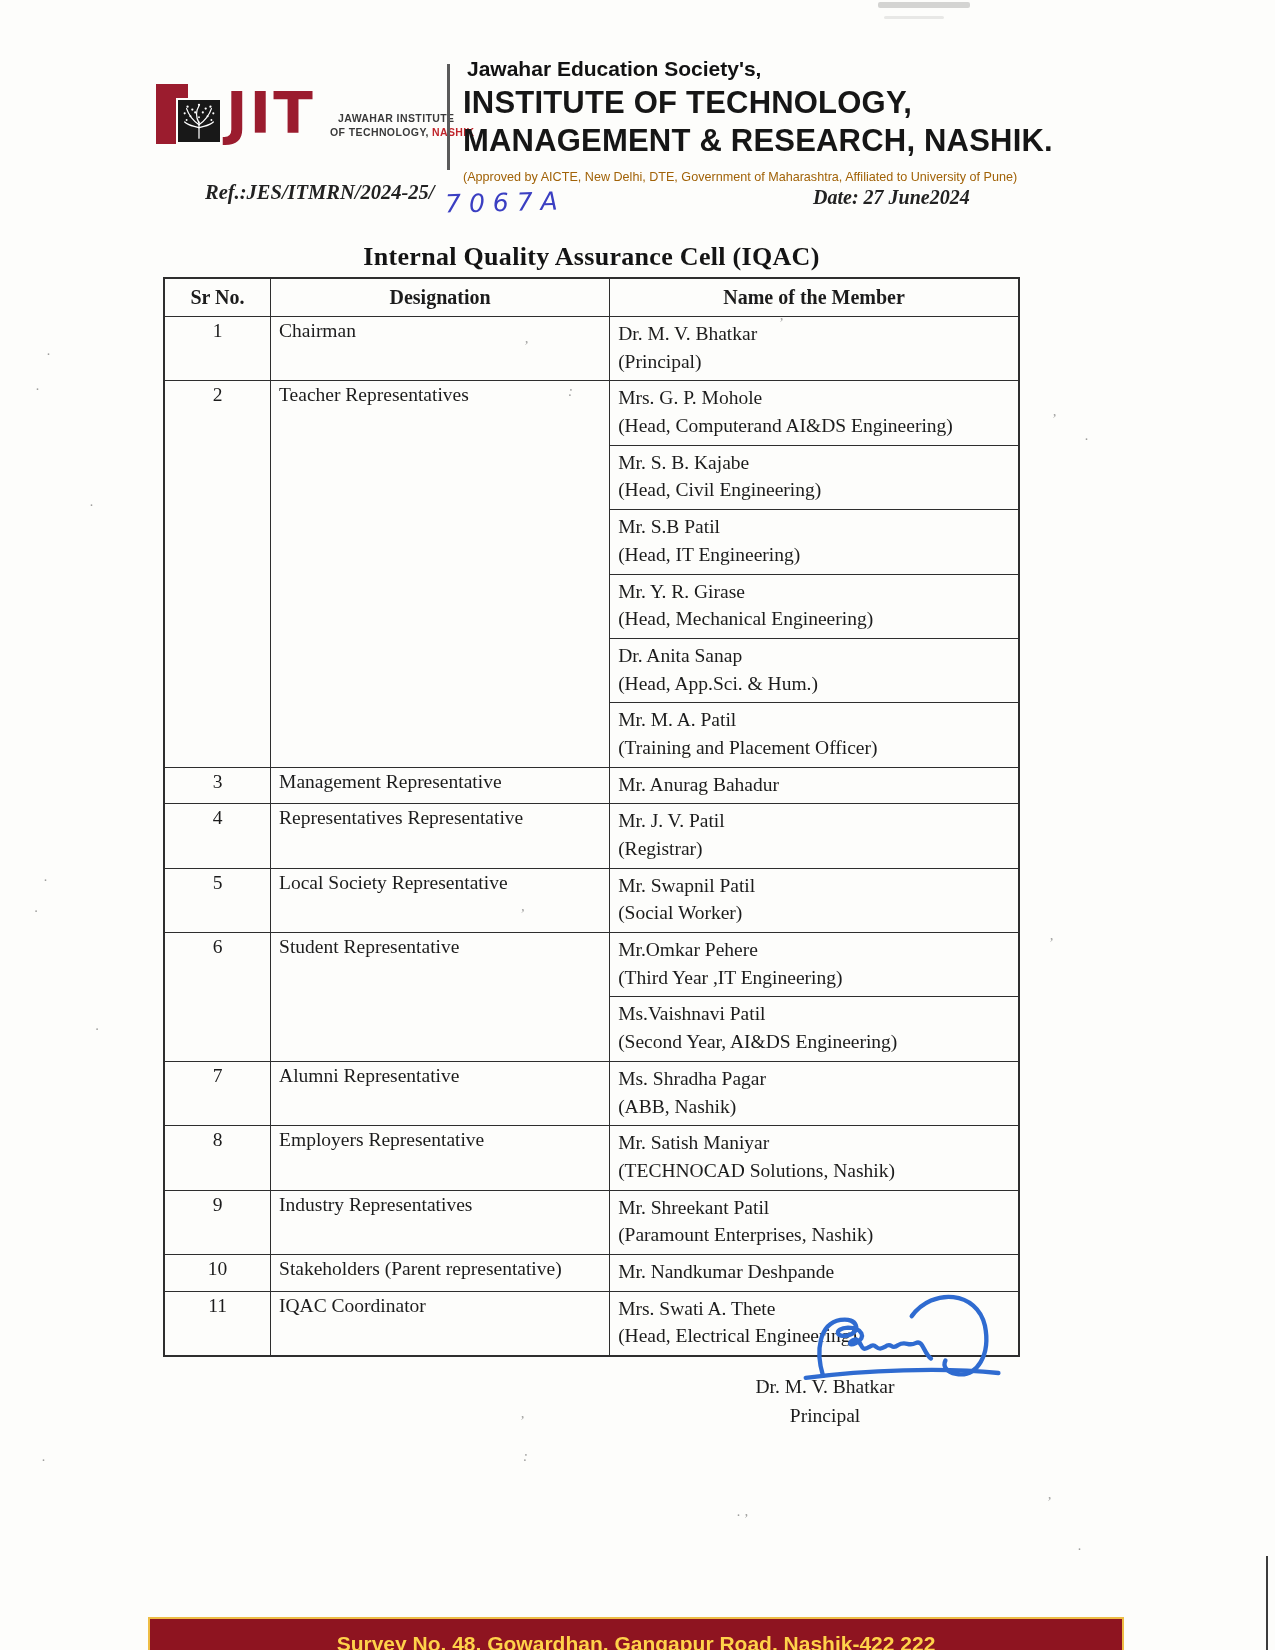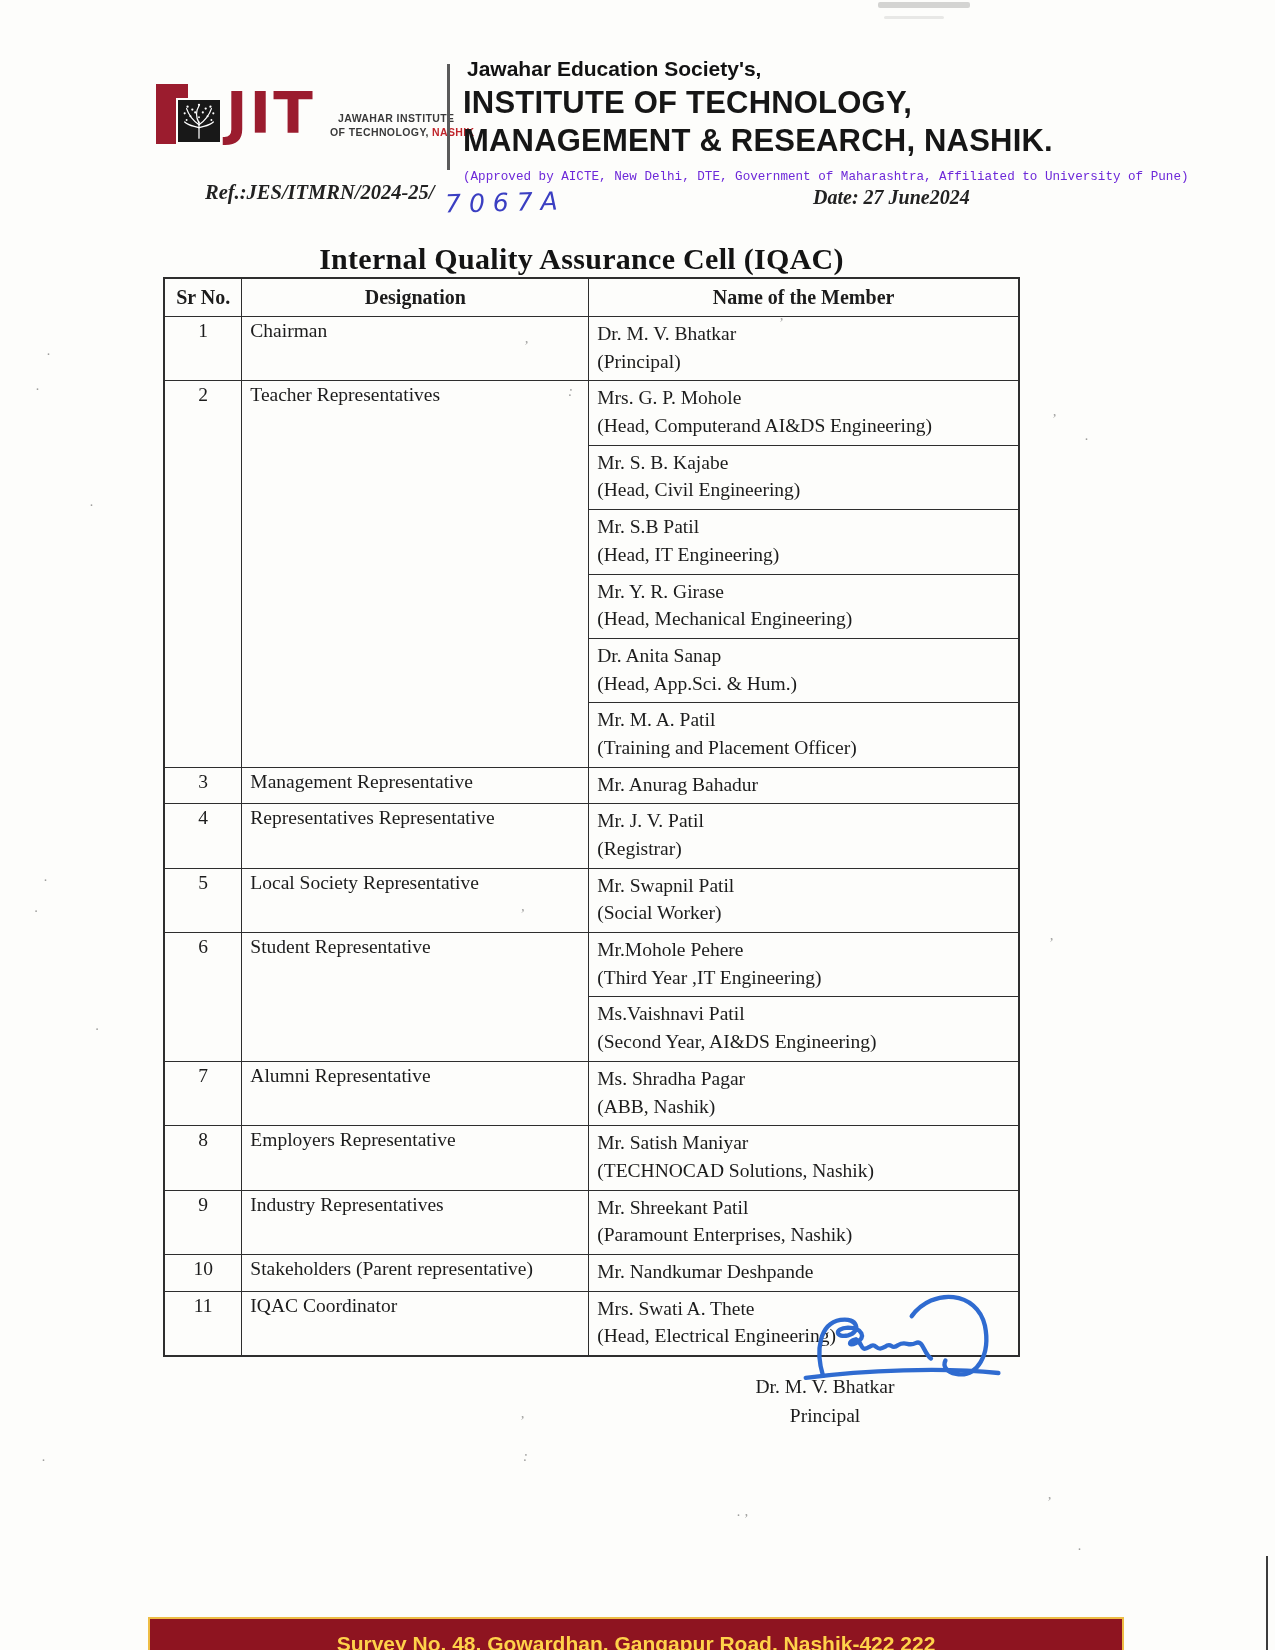--- a/index.html
+++ b/index.html
@@ -22,39 +22,39 @@
   .tag-red{color:#c0262c;margin-left:3px;}
 
   .head-divider{position:absolute;left:447px;top:64px;width:3px;height:106px;background:#5a5a5a;}
 
   .society{position:absolute;left:467px;top:57px;font-family:"Liberation Sans",sans-serif;
            font-weight:bold;font-size:21px;color:#121212;text-align:center;}
   .inst1{position:absolute;left:463px;top:85px;font-family:"Liberation Sans",sans-serif;
          font-weight:bold;font-size:31px;color:#161616;letter-spacing:.2px;}
   .inst2{position:absolute;left:463px;top:123px;font-family:"Liberation Sans",sans-serif;
          font-weight:bold;font-size:31px;color:#161616;letter-spacing:.2px;}
-  .approval{position:absolute;left:463px;top:170px;font-family:Liberation Mono, monospace;
-            font-size:12.6px;color:#6d28d9;white-space:nowrap;}
+  .approval{position:absolute;left:463px;top:170px;font-family:Liberation Sans, sans-serif;
+            font-size:12.6px;color:#a16207;white-space:nowrap;}
 
   .ref-line{position:absolute;left:205px;top:181px;font-style:italic;font-weight:bold;
             font-size:20.5px;color:#222;}
   .ref-hand{position:absolute;left:445px;top:188px;font-family:"DejaVu Sans",sans-serif;
             font-style:italic;font-size:25px;color:#3b3fc2;letter-spacing:8px;
             transform:rotate(-1.5deg);}
   .date-line{position:absolute;left:813px;top:186px;font-style:italic;font-weight:bold;
              font-size:20px;color:#222;}
 
   
-  .doc-title{position:absolute;left:153px;top:242px;width:857px;text-align:center;
-             font-weight:bold;font-size:30px;letter-spacing:.3px;color:#141414;}
+  .doc-title{position:absolute;left:163px;top:242px;width:857px;text-align:center;
+             font-weight:bold;font-size:26px;letter-spacing:.3px;color:#141414;}
 
   table.iqac{position:absolute;left:163px;top:277px;width:857px;border-collapse:collapse;
              border:2.5px solid #2e2e2e;}
   table.iqac th,table.iqac td{border:1.6px solid #2e2e2e;vertical-align:top;}
-  table.iqac th{font-size:20px;font-weight:bold;text-align:center;padding:7px 0;}
+  table.iqac th{font-size:20px;font-weight:bold;text-align:center;padding:7px 21px;}
   thead tr th{border-bottom:2.5px solid #2e2e2e;}
   .cell-sr{width:72px;text-align:center;font-size:19.5px;padding:3px 4px 5px;}
   .cell-desig{width:348px;font-size:19.5px;padding:3px 6px 5px 8px;}
   .cell-member{width:437px;font-size:19.5px;padding:3px 6px 5px 8px;}
   .cell-member .m-name,.cell-member .m-detail{line-height:1.42;}
   .v-mid{vertical-align:middle;}
 
   
   .signature-svg{position:absolute;left:798px;top:1283px;width:212px;height:126px;}
   .sign-block{position:absolute;left:690px;top:1372px;width:270px;text-align:center;
@@ -203,21 +203,21 @@
           <td class="cell-desig" rowspan="1">Local Society Representative</td>
           <td class="cell-member">
             <div class="m-name">Mr. Swapnil Patil</div>
             <div class="m-detail">(Social Worker)</div>
           </td>
         </tr>
         <tr>
           <td class="cell-sr" rowspan="2">6</td>
           <td class="cell-desig" rowspan="2">Student Representative</td>
           <td class="cell-member">
-            <div class="m-name">Mr.Mohole Pehere</div>
+            <div class="m-name">Mr.Omkar Pehere</div>
             <div class="m-detail">(Third Year ,IT Engineering)</div>
           </td>
         </tr>
         <tr>
           <td class="cell-member">
             <div class="m-name">Ms.Vaishnavi Patil</div>
             <div class="m-detail">(Second Year, AI&amp;DS Engineering)</div>
           </td>
         </tr>
         <tr>

